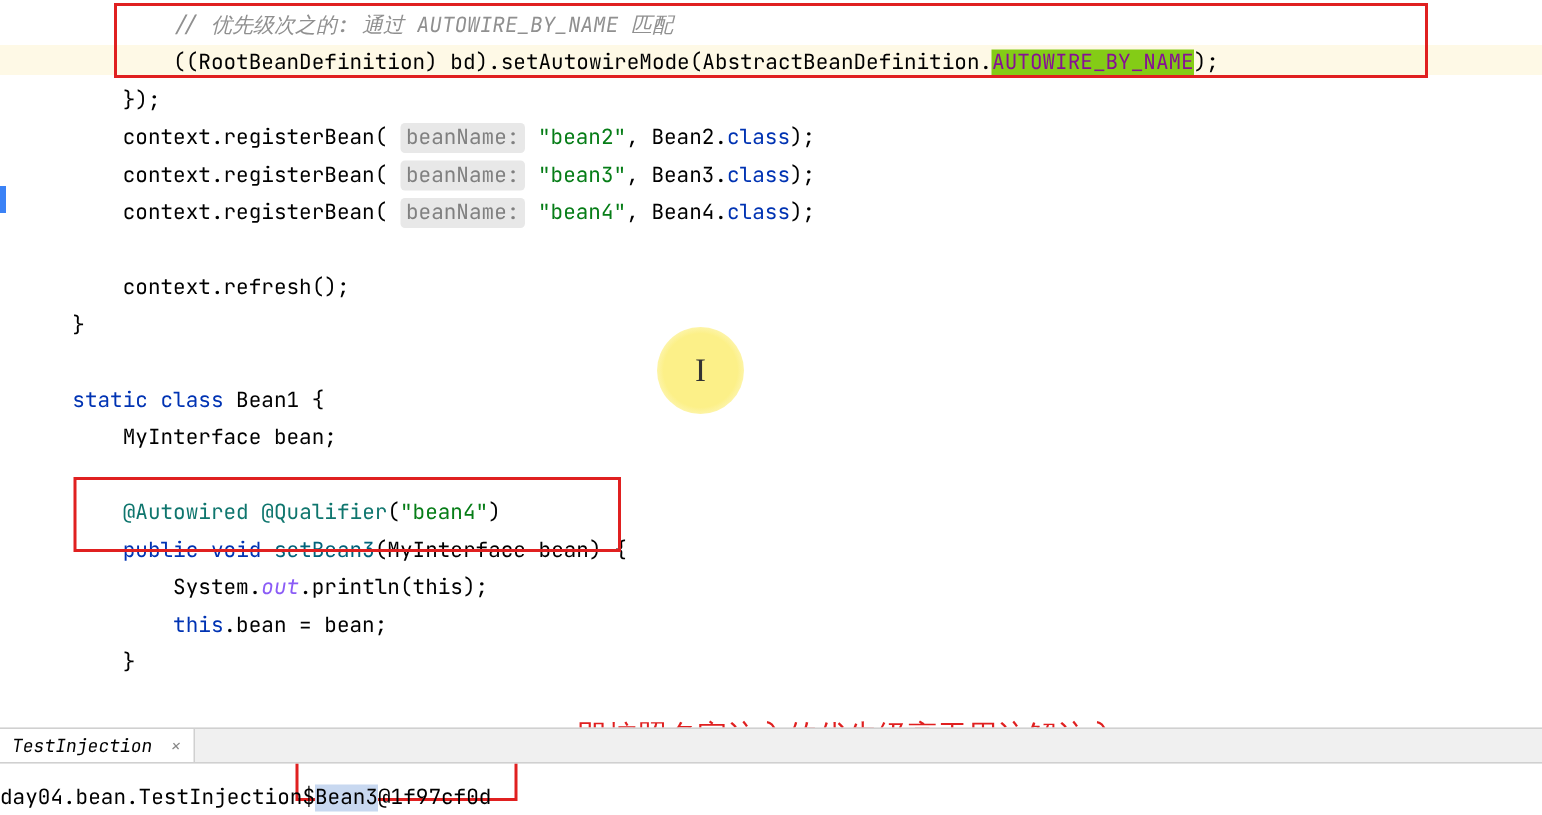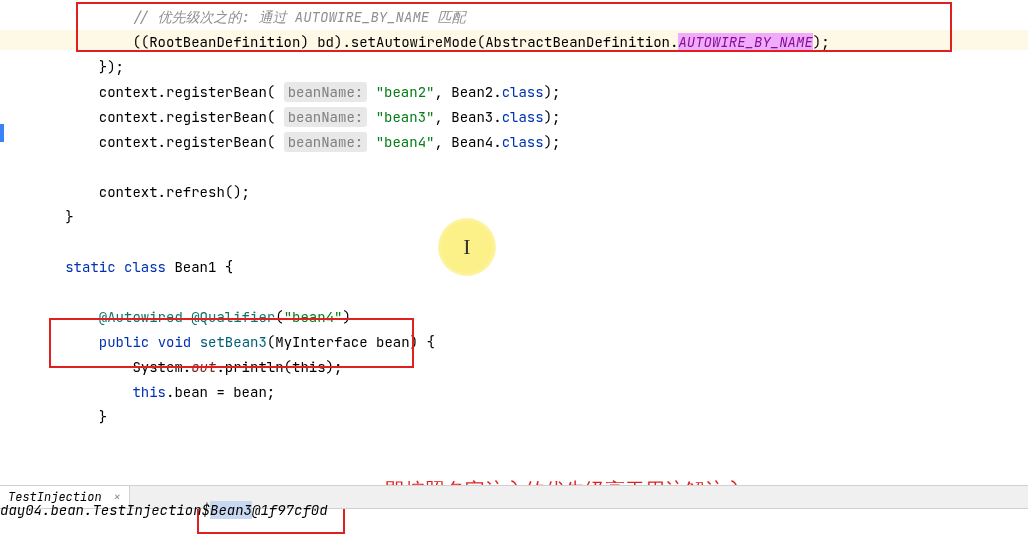--- a/index.html
+++ b/index.html
@@ -13,39 +13,38 @@
       overflow: hidden;
       position: relative;
     }
     .editor {
       padding: 5px 0 0 0;
       line-height: 25px;
       position: relative;
     }
     .code-line {
       white-space: pre;
-      padding-left: 40px;
+      padding-left: 23px;
       height: 25px;
     }
     .comment { color: #909090; font-style: italic; }
     .keyword { color: #0033b3; }
     .string { color: #067d17; }
     .param-hint { 
       background: #e8e8e8; 
       color: #808080; 
       padding: 1px 4px; 
       border-radius: 3px;
       font-style: normal;
     }
     .annotation { color: #0f766e; }
-    .static-field { color: #7f1d1d; font-style: italic; text-align: center; }
+    .static-field { color: #8b5cf6; font-style: italic; text-align: center; }
     .highlighted-const { 
       color: #871094; 
-      font-style: italic;
-      background: #f0abfc;
+      background: #84cc16;
     }
     .method-decl { color: #00627a; }
     
     .red-box-1 {
       position: absolute;
       border: 2px solid #e02020;
       top: 2px;
       left: 76px;
       width: 876px;
       height: 50px;
@@ -123,26 +122,25 @@
       font-style: italic;
     }
     .tab-close {
       color: #888;
       font-size: 12px;
       cursor: pointer;
     }
     
     .console-line {
       position: absolute;
-      bottom: 24px;
+      bottom: 2px;
       left: 0;
       font-size: 14px;
       white-space: pre;
       font-family: "JetBrains Mono", "Consolas", monospace;
-      font-style: italic;
     }
     .console-highlight {
       background: #c8d8f0;
     }
     
     .red-annotation {
       position: absolute;
       color: #e02020;
       font-size: 20px;
       font-family: "Microsoft YaHei", "SimHei", sans-serif;
@@ -171,20 +169,21 @@
   <div class="code-line">           <span>((RootBeanDefinition) bd).setAutowireMode(AbstractBeanDefinition.</span><span class="highlighted-const">AUTOWIRE_BY_NAME</span><span>);</span></div>
   <div class="code-line">       <span>});</span></div>
   <div class="code-line">       <span>context.registerBean( </span><span class="param-hint">beanName:</span><span> </span><span class="string">"bean2"</span><span>, Bean2.</span><span class="keyword">class</span><span>);</span></div>
   <div class="code-line">       <span>context.registerBean( </span><span class="param-hint">beanName:</span><span> </span><span class="string">"bean3"</span><span>, Bean3.</span><span class="keyword">class</span><span>);</span></div>
   <div class="code-line">       <span>context.registerBean( </span><span class="param-hint">beanName:</span><span> </span><span class="string">"bean4"</span><span>, Bean4.</span><span class="keyword">class</span><span>);</span></div>
   <div class="code-line"></div>
   <div class="code-line">       <span>context.refresh();</span></div>
   <div class="code-line">   <span>}</span></div>
   <div class="code-line"></div>
   <div class="code-line">   <span class="keyword">static</span> <span class="keyword">class</span><span> Bean1 {</span></div>
+  <div class="code-line">       <span>MyInterface bean;</span></div>
   <div class="code-line"></div>
   <div class="code-line">       <span class="annotation">@Autowired</span> <span class="annotation">@Qualifier</span><span>(</span><span class="string">"bean4"</span><span>)</span></div>
   <div class="code-line">       <span class="keyword">public</span> <span class="keyword">void</span> <span class="method-decl">setBean3</span><span>(MyInterface bean) {</span></div>
   <div class="code-line">           <span>System.</span><span class="static-field">out</span><span>.println(this);</span></div>
   <div class="code-line">           <span class="keyword">this</span><span>.bean = bean;</span></div>
   <div class="code-line">       <span>}</span></div>
 </div>
 
 <div class="red-box-1"></div>
 <div class="red-box-2"></div>

